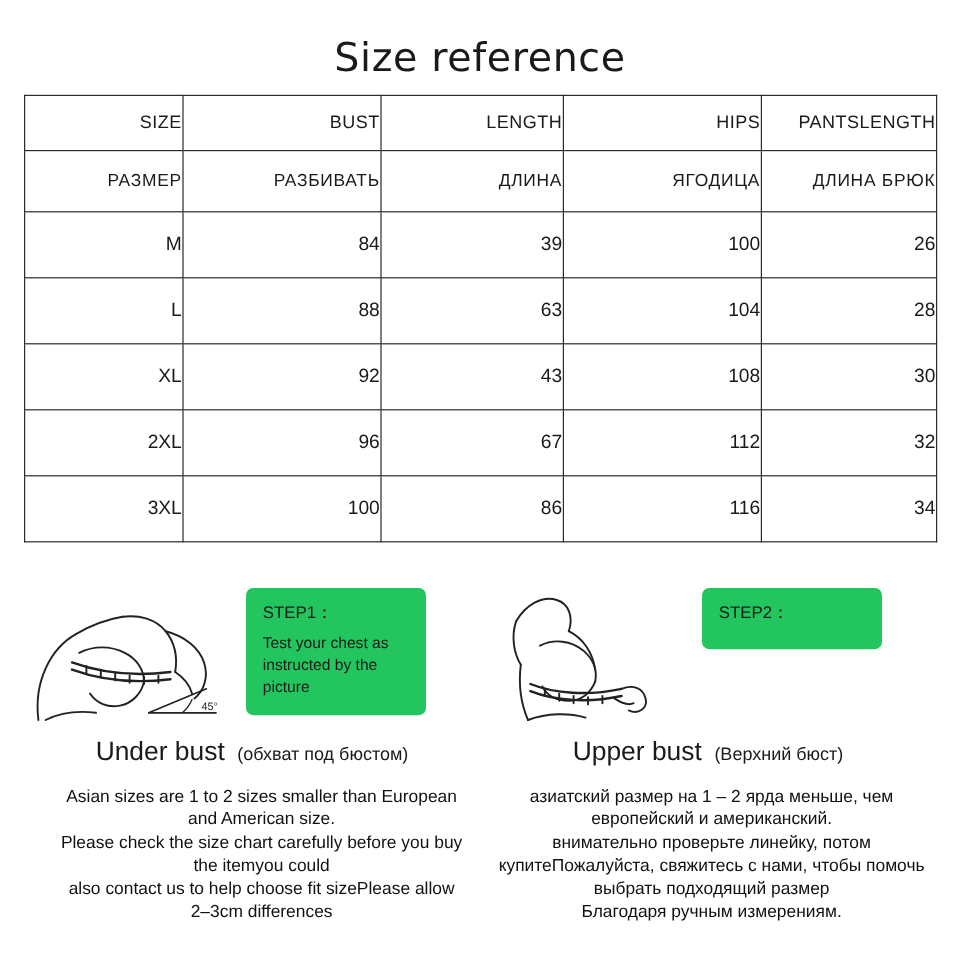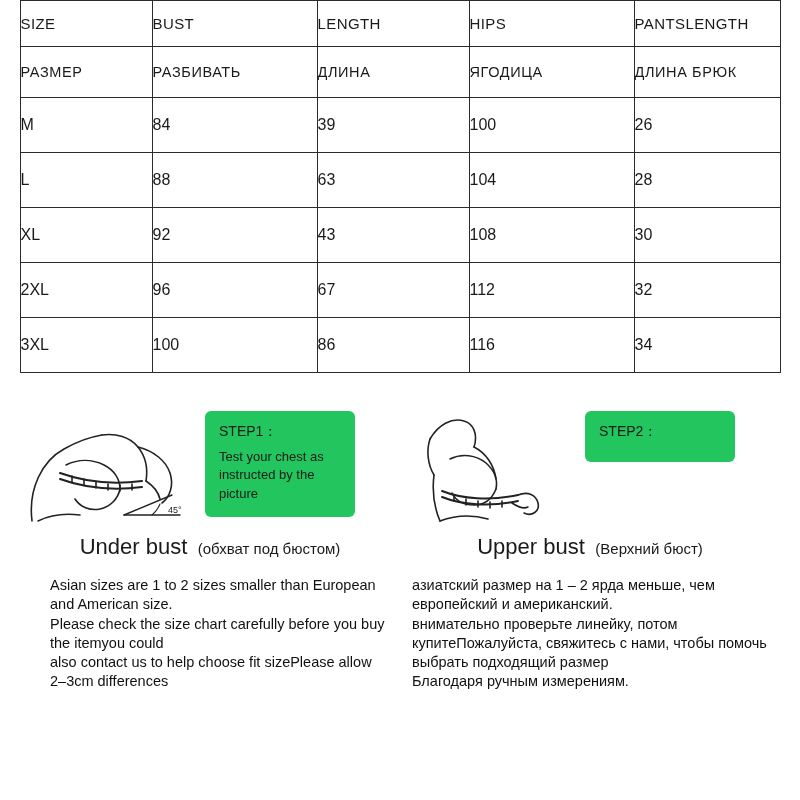--- a/index.html
+++ b/index.html
@@ -35,21 +35,21 @@
 
   
   .size-table {
     width: 760px;
     margin: 0 auto;
     border-collapse: collapse;
     table-layout: fixed;
   }
   .size-table td, .size-table th {
     border: 1px solid #2b2b2b;
-    text-align: left;
+    text-align: right;
     font-weight: 400;
     color: #1a1a1a;
     padding: 0;
   }
   .size-table .hdr-en td {
     height: 45px;
     font-size: 15px;
     letter-spacing: 0.4px;
   }
   .size-table .hdr-ru td {
@@ -126,20 +126,21 @@
     font-size: 15px;
     color: #1a1a1a;
     margin-left: 6px;
   }
 
   
   .bottom {
     width: 760px;
     margin: 16px auto 0 auto;
     display: flex;
+    text-align: center;
   }
   .bottom .col {
     width: 380px;
     box-sizing: border-box;
   }
   .bottom .col.left { padding-left: 30px; padding-right: 14px; }
   .bottom .col.right { padding-left: 12px; padding-right: 6px; }
   .bottom p {
     margin: 0;
     font-size: 14.5px;
@@ -147,20 +148,21 @@
     color: #111;
   }
 
   svg { display: block; }
 </style>
 </head>
 <body>
 
 <div class="page">
 
+  <div class="title">Size reference</div>
 
   <table class="size-table">
     <colgroup>
       <col class="col-size">
         <col class="col-bust">
         <col class="col-length">
         <col class="col-hips">
         <col class="col-pants">
     </colgroup>
     <tbody>

